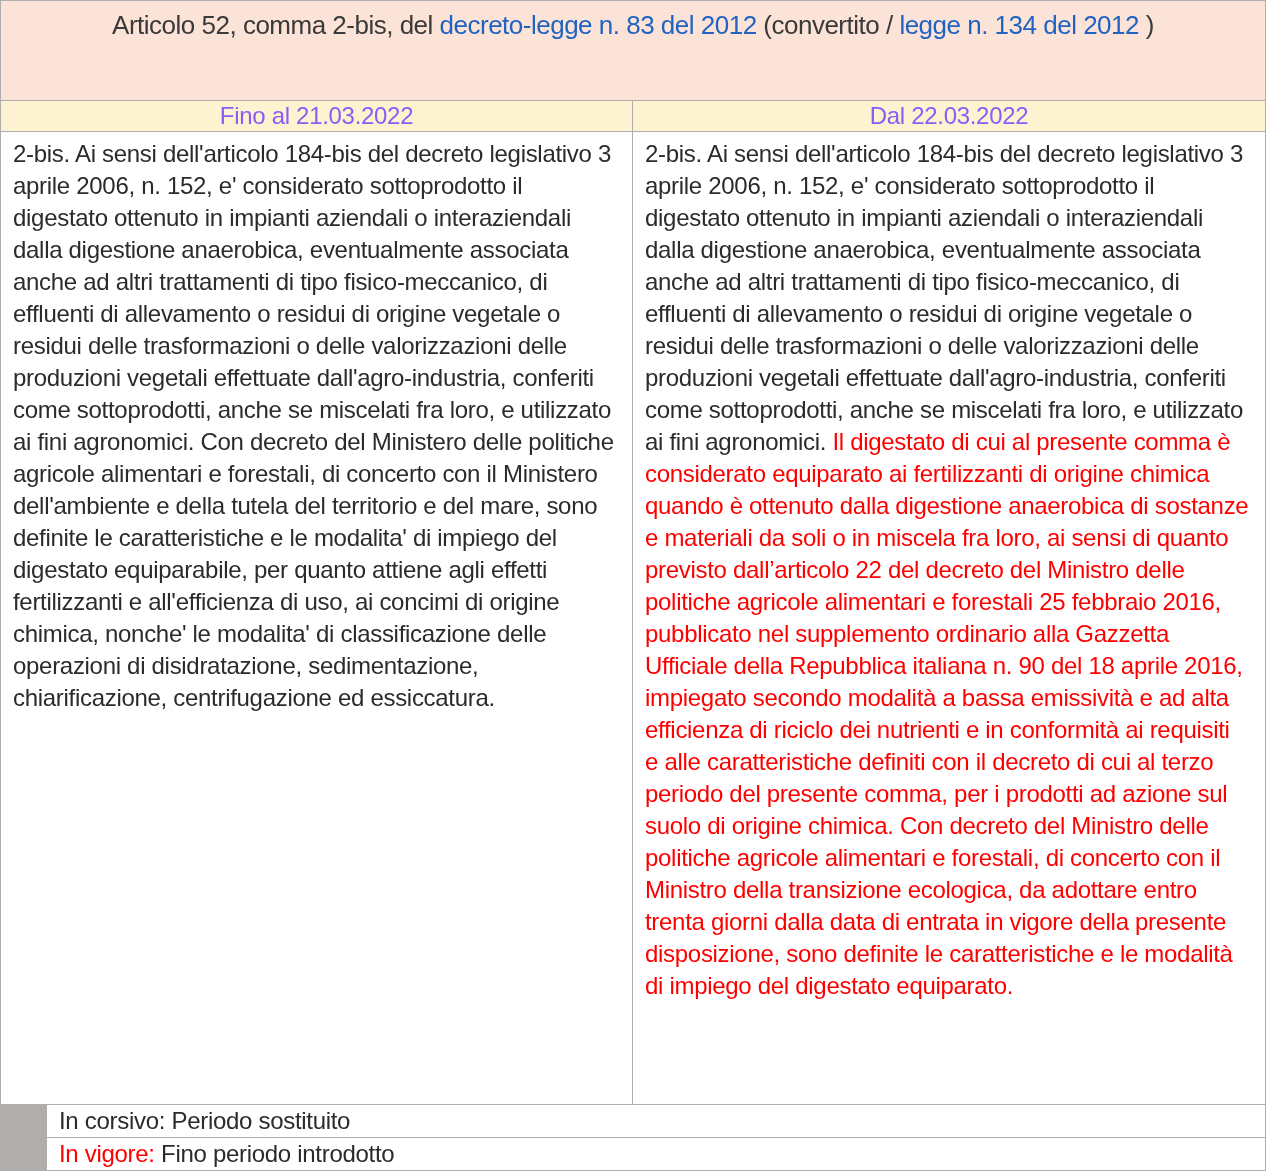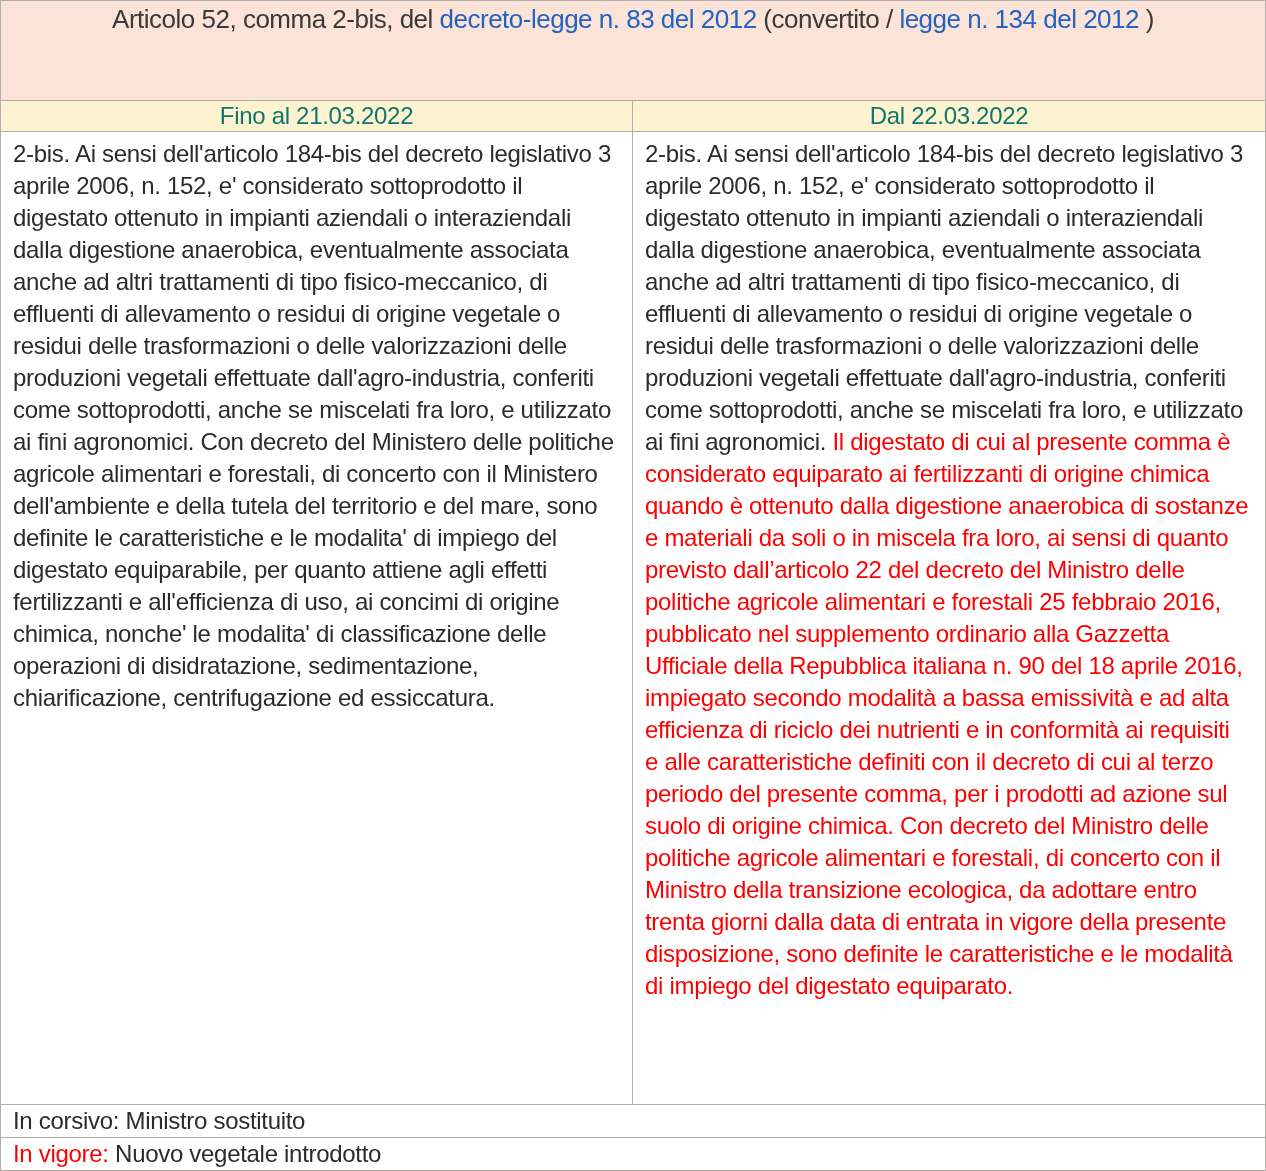--- a/index.html
+++ b/index.html
@@ -24,49 +24,50 @@
     gap: 1px;
     background: var(--border);
     border: 1px solid var(--border);
     width: 1266px; height: 1171px;
   }
   .cell { background: #ffffff; overflow: hidden; }
   .title-cell {
     grid-column: 1 / 3;
     background: var(--title_bg);
     text-align: center;
-    padding-top: 3px;
+    padding-top: 9px;
     font-size: 26px;
     letter-spacing: -0.5px;
     color: #3a3a3a;
     white-space: nowrap;
   }
   .col-header {
     background: var(--header_bg);
     display: flex; align-items: center; justify-content: center;
     font-size: 24px;
     letter-spacing: -0.3px;
-    color: #0f766e;
+    color: #8b5cf6;
   }
   .content {
     padding: 6px 16px 2px 12px;
     font-size: 24px;
     line-height: 32px;
     letter-spacing: -0.3px;
     text-align: left;
     color: #2b2b2b;
   }
   .legend {
     grid-column: 1 / 3;
     display: flex; align-items: center;
     padding-left: 12px;
     font-size: 24px;
     letter-spacing: -0.3px;
     background: #ffffff;
     white-space: pre;
+    margin-left: 46px;
   }
   .italic { }
   .red-text { color: var(--red); }
   .link { color: var(--link); cursor: pointer; }
 </style>
 </head>
 <body>
 
 <div class="tbl">
 
@@ -83,20 +84,20 @@
 
   <div class="cell content">
     <span>2-bis. Ai sensi dell'articolo 184-bis del decreto legislativo 3 aprile 2006, n. 152, e' considerato sottoprodotto il digestato ottenuto in impianti aziendali o interaziendali dalla digestione anaerobica, eventualmente associata anche ad altri trattamenti di tipo fisico-meccanico, di effluenti di allevamento o residui di origine vegetale o residui delle trasformazioni o delle valorizzazioni delle produzioni vegetali effettuate dall'agro-industria, conferiti come sottoprodotti, anche se miscelati fra loro, e utilizzato ai fini agronomici. </span><span class="italic">Con decreto del Ministero delle politiche agricole alimentari e forestali, di concerto con il Ministero dell'ambiente e della tutela del territorio e del mare, sono definite le caratteristiche e le modalita' di impiego del digestato equiparabile, per quanto attiene agli effetti fertilizzanti e all'efficienza di uso, ai concimi di origine chimica, nonche' le modalita' di classificazione delle operazioni di disidratazione, sedimentazione, chiarificazione, centrifugazione ed essiccatura.</span>
   </div>
 
   <div class="cell content">
     <span>2-bis. Ai sensi dell'articolo 184-bis del decreto legislativo 3 aprile 2006, n. 152, e' considerato sottoprodotto il digestato ottenuto in impianti aziendali o interaziendali dalla digestione anaerobica, eventualmente associata anche ad altri trattamenti di tipo fisico-meccanico, di effluenti di allevamento o residui di origine vegetale o residui delle trasformazioni o delle valorizzazioni delle produzioni vegetali effettuate dall'agro-industria, conferiti come sottoprodotti, anche se miscelati fra loro, e utilizzato ai fini agronomici. </span><span class="red-text">Il digestato di cui al presente comma è considerato equiparato ai fertilizzanti di origine chimica quando è ottenuto dalla digestione anaerobica di sostanze e materiali da soli o in miscela fra loro, ai sensi di quanto previsto dall’articolo 22 del decreto del Ministro delle politiche agricole alimentari e forestali 25 febbraio 2016, pubblicato nel supplemento ordinario alla Gazzetta Ufficiale della Repubblica italiana n. 90 del 18 aprile 2016, impiegato secondo modalità a bassa emissività e ad alta efficienza di riciclo dei nutrienti e in conformità ai requisiti e alle caratteristiche definiti con il decreto di cui al terzo periodo del presente comma, per i prodotti ad azione sul suolo di origine chimica. Con decreto del Ministro delle politiche agricole alimentari e forestali, di concerto con il Ministro della transizione ecologica, da adottare entro trenta giorni dalla data di entrata in vigore della presente disposizione, sono definite le caratteristiche e le modalità di impiego del digestato equiparato.</span>
   </div>
 
   <div class="cell legend">
-    <span class="italic">In corsivo</span><span>: Ministro sostituito</span>
+    <span class="italic">In corsivo</span><span>: Periodo sostituito</span>
   </div>
 
   <div class="cell legend">
-    <span class="red-text">In vigore:</span><span> Nuovo vegetale introdotto</span>
+    <span class="red-text">In vigore:</span><span> Fino periodo introdotto</span>
   </div>
 
 </div>
 
 </body></html>

